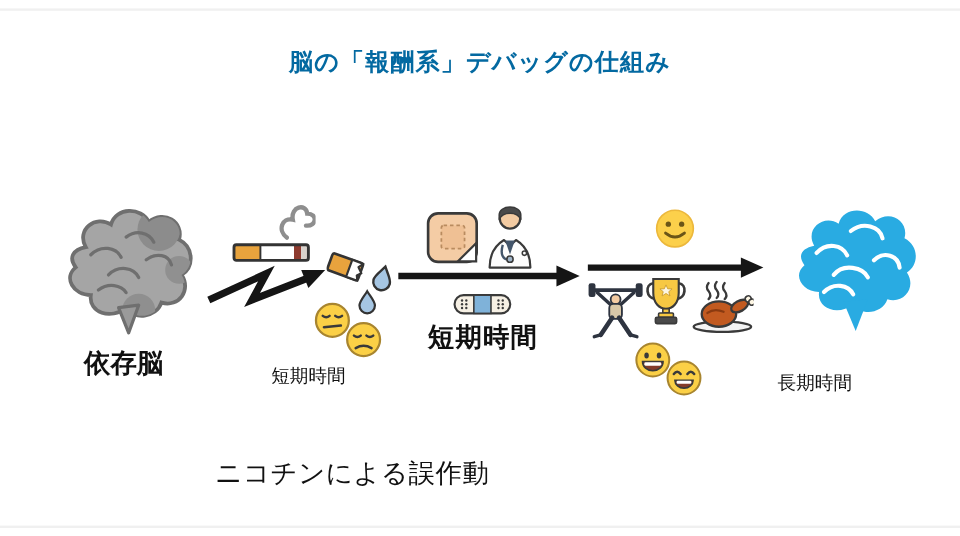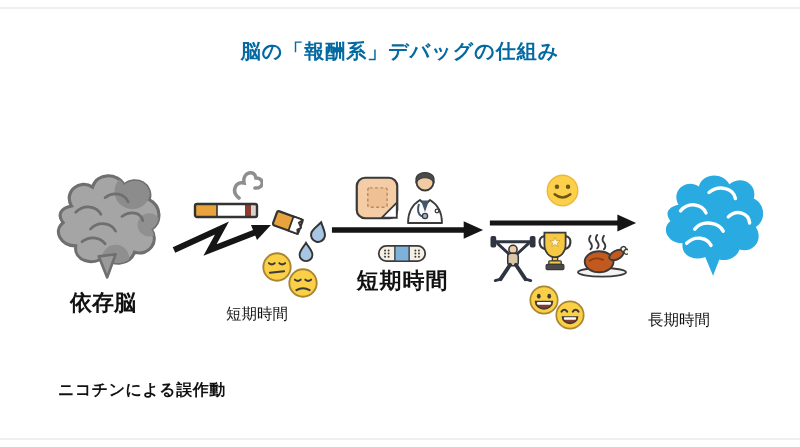--- a/index.html
+++ b/index.html
@@ -9,21 +9,21 @@
     overflow:hidden; color:#111;
   }
   .abs { position:absolute; }
   .title {
     left:0; right:0; top:38px; text-align:center;
     font-size:20px; font-weight:800; letter-spacing:1px; color:#0369a1;
   }
   .brain-label { font-size:22px; font-weight:800; text-align:center; }
   .sub-label { font-size:15.5px; font-weight:400; text-align:left; line-height:1.55; }
   .debug-label { font-size:22px; font-weight:800; text-align:center; letter-spacing:1px; }
-  .caption { font-size:16px; font-weight:700; text-align:left; letter-spacing:0.5px; }
+  .caption { font-size:22px; font-weight:400; text-align:right; letter-spacing:0.5px; }
   .edge-line { left:0; right:0; height:2px; background:#f0f0f0; }
   svg { display:block; }
 </style>
 </head>
 <body>
 
 <div class="slide">
 
   <div class="abs edge-line" style="top:7px;"></div>
   <div class="abs edge-line" style="top:438px;"></div>

